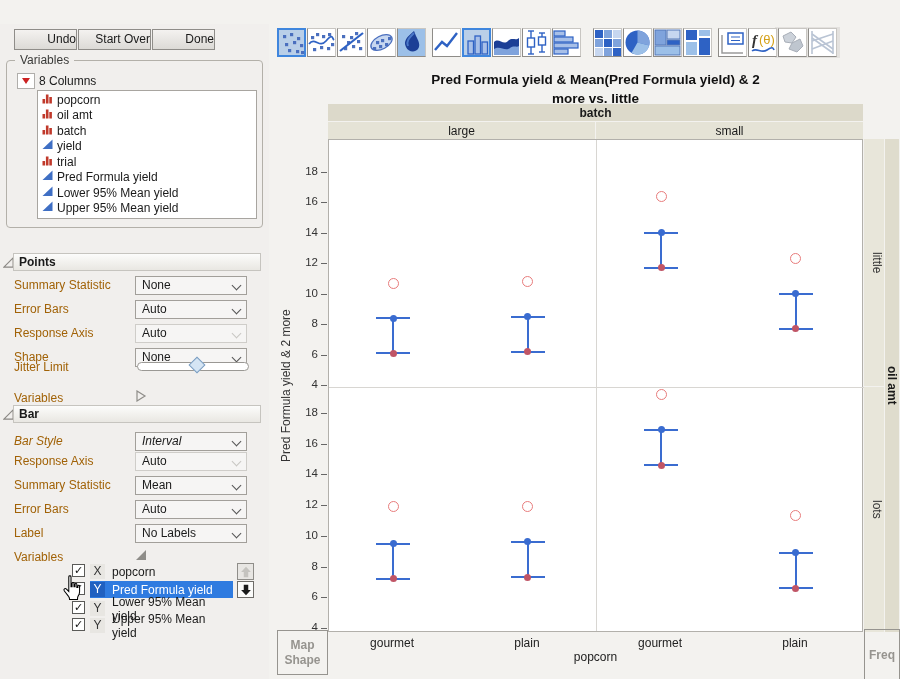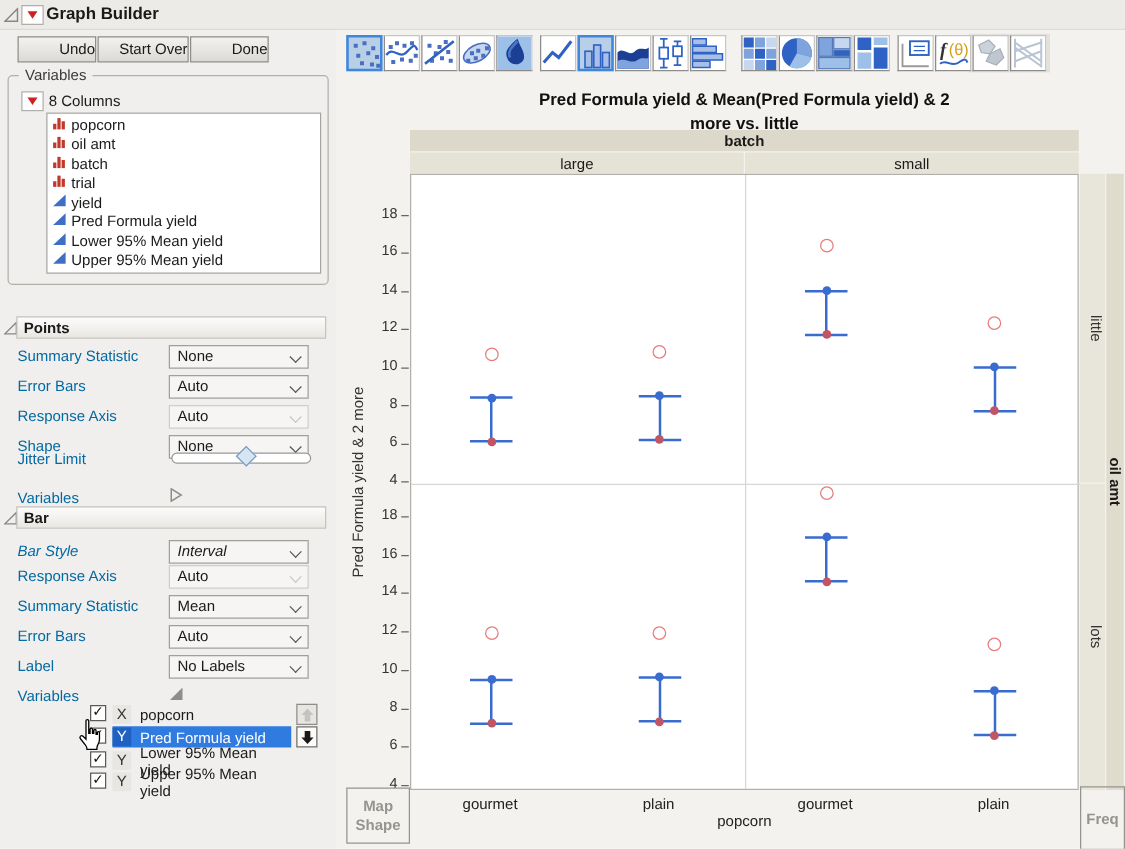--- a/index.html
+++ b/index.html
@@ -17,21 +17,21 @@
   #groupbox{position:absolute;left:6px;top:36px;width:255px;height:166px;border:1px solid #b3b0a9;border-radius:4px;}
   #groupbox-legend{position:absolute;left:8px;top:-8px;background:#f1efed;padding:0 5px;color:#3a3a38;}
   #columns-row{position:absolute;left:10px;top:12px;display:flex;align-items:center;}
   #columns-label{margin-left:4px;}
   #vars-list{position:absolute;left:30px;top:29px;width:218px;height:126px;background:#fff;border:1px solid #a8a5a0;overflow:hidden;padding-top:1px;}
   .var-item{display:flex;align-items:center;height:15.5px;padding-left:4px;cursor:default;}
   .var-item svg{margin-right:4px;flex:none;}
   .sect-head{position:absolute;left:13px;width:248px;height:18px;background:linear-gradient(#fcfcfb,#e9e7e2);border:1px solid #c6c4bf;font-weight:bold;line-height:17px;padding-left:5px;box-sizing:border-box;}
   .sect-tri{position:absolute;left:3px;width:11px;height:11px;}
   .ctl-row{position:absolute;left:0;width:269px;height:19px;}
-  .ctl-label{position:absolute;left:14px;top:2px;color:#0369a1;}
+  .ctl-label{position:absolute;left:14px;top:2px;color:#a16207;}
   .dd{position:absolute;left:135px;top:0;width:112px;height:19px;background:#f6f5f4;border:1px solid #a29f9a;box-sizing:border-box;line-height:17px;padding-left:6px;cursor:pointer;}
   .dd .chev{position:absolute;right:6px;top:5px;width:6px;height:6px;border-right:1.6px solid #555;border-bottom:1.6px solid #555;transform:rotate(45deg);}
   .dd.disabled{border-color:#cfcdc9;cursor:default;}
   .dd.disabled .chev{border-color:#c9c7c3;}
   .slider-track{position:absolute;left:137px;top:4px;width:110px;height:7px;background:#fff;border:1px solid #9a9894;border-radius:5px;}
   .slider-thumb{position:absolute;top:-4px;width:10px;height:10px;background:#d5e5f4;border:1px solid #7a9cc0;transform:rotate(45deg);cursor:pointer;}
   .assigned-row{position:absolute;left:0;width:269px;height:18px;}
   .cbx{position:absolute;left:72px;top:1px;width:13px;height:13px;background:#fff;border:1.3px solid #5a5a58;box-sizing:border-box;font-size:11px;font-weight:bold;line-height:10px;text-align:center;color:#111;cursor:pointer;}
   .rowsel{position:absolute;left:90px;top:0;width:143px;height:17px;display:flex;align-items:center;}
   .rowsel.sel{background:#2f7be0;color:#fff;}
@@ -64,29 +64,20 @@
   .iv-cap{width:34px;height:2px;}
   .dot{width:7px;height:7px;border-radius:50%;}
   .pcirc{width:11px;height:11px;border-radius:50%;border:1.6px solid #e87c7c;box-sizing:border-box;background:transparent;}
   #cursor{position:absolute;left:60px;top:551px;z-index:60;}
 </style>
 </head>
 <body>
 
 <div id="win">
 
-  <div id="titlebar">
-    <svg class="tri-open" style="left:3px;top:6px" viewBox="0 0 12 12">
-        <polygon points="1,11 11,11 11,1" fill="none" stroke="#8a8884" stroke-width="1.2"></polygon>
-      </svg>
-    <span class="redmenu" style="left:17px;top:4px">
-        <i></i>
-      </span>
-    <span id="title-text">Graph Builder</span>
-  </div>
 
   <div id="sidebar">
     <div id="btn-row">
         <div class="btn" style="left: 14px; width: 61px;">Undo</div>
         <div class="btn" style="left: 78px; width: 71px;">Start Over</div>
         <div class="btn" style="left: 152px; width: 61px;">Done</div>
       </div>
 
     <div id="groupbox">
       <span id="groupbox-legend">Variables</span>
@@ -116,31 +107,31 @@
           <div class="var-item">
             <span><svg width="11" height="11" viewBox="0 0 11 11">
                 <rect x="0.5" y="6" width="2.6" height="4.5" fill="#c0392b"></rect>
                 <rect x="3.9" y="1.5" width="2.6" height="9" fill="#c0392b"></rect>
                 <rect x="7.3" y="4" width="2.6" height="6.5" fill="#c0392b"></rect>
               </svg></span>
             <span>batch</span>
           </div>
           <div class="var-item">
             <span><svg width="11" height="11" viewBox="0 0 11 11">
+                <polygon points="0.5,10 10.5,10 10.5,0.5" fill="#3f6fc4"></polygon>
+              </svg></span>
+            <span>yield</span>
+          </div>
+          <div class="var-item">
+            <span><svg width="11" height="11" viewBox="0 0 11 11">
                 <rect x="0.5" y="6" width="2.6" height="4.5" fill="#c0392b"></rect>
                 <rect x="3.9" y="1.5" width="2.6" height="9" fill="#c0392b"></rect>
                 <rect x="7.3" y="4" width="2.6" height="6.5" fill="#c0392b"></rect>
               </svg></span>
             <span>trial</span>
-          </div>
-          <div class="var-item">
-            <span><svg width="11" height="11" viewBox="0 0 11 11">
-                <polygon points="0.5,10 10.5,10 10.5,0.5" fill="#3f6fc4"></polygon>
-              </svg></span>
-            <span>yield</span>
           </div>
           <div class="var-item">
             <span><svg width="11" height="11" viewBox="0 0 11 11">
                 <polygon points="0.5,10 10.5,10 10.5,0.5" fill="#3f6fc4"></polygon>
               </svg></span>
             <span>Pred Formula yield</span>
           </div>
           <div class="var-item">
             <span><svg width="11" height="11" viewBox="0 0 11 11">
                 <polygon points="0.5,10 10.5,10 10.5,0.5" fill="#3f6fc4"></polygon>

